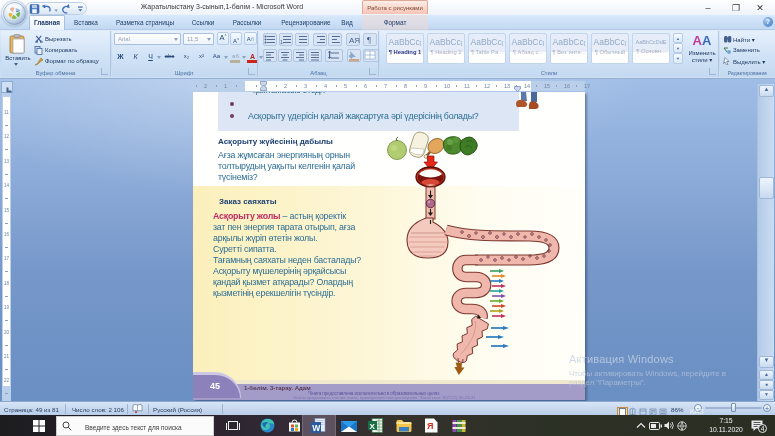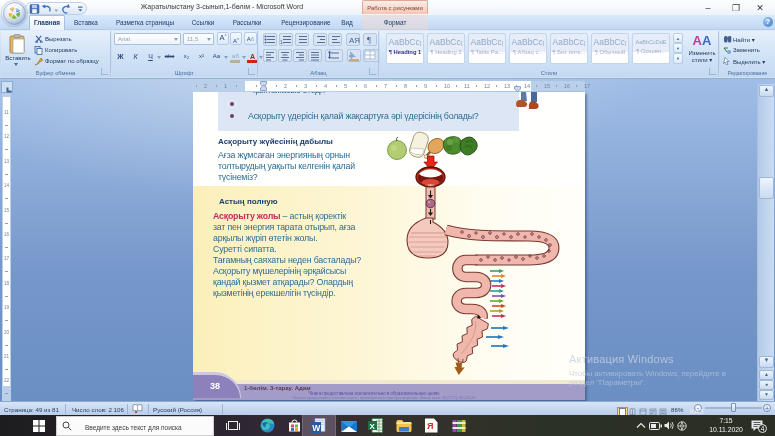--- a/index.html
+++ b/index.html
@@ -392,21 +392,21 @@
     <div class="abs ktext" style="left:60px;top:-7px;color:#27647e;">қамтамасыз етеді?</div>
     <div class="abs" style="left:37px;top:10px;width:4px;height:4px;border-radius:50%;background:#6e3c60;"></div>
     <div class="abs" style="left:37px;top:22px;width:4px;height:4px;border-radius:50%;background:#6e3c60;"></div>
     <div class="abs ktext" style="left:55px;top:19px;">Асқорыту үдерісін қалай жақсартуға әрі үдерісінің болады?</div>
 
     <div class="abs khead" style="left:25px;top:45px;">Асқорыту жүйесінің дабылы</div>
     <div class="abs ktext" style="left:25px;top:58px;line-height:11px;">Ағза жұмсаған энергияның орнын<br>толтырудың уақыты келгенін қалай<br>түсінеміз?</div>
 
     <div class="abs" style="left:0;top:94px;width:392px;height:194px;background:linear-gradient(90deg,#fbf0bb 0%,#fdf6d7 45%,#fffdf2 75%,#fffef9 100%);"></div>
 
-    <div class="abs khead" style="left:26px;top:105px;">Астың полную</div>
+    <div class="abs khead" style="left:26px;top:105px;">Заказ саяхаты</div>
     <div class="abs ktext" style="left:20px;top:119px;line-height:11px;"><span style="color:#c32a62;font-weight:bold;">Асқорыту жолы</span> – астың қоректік<br>зат пен энергия тарата отырып, ағза<br>арқылы жүріп өтетін жолы.<br>Суретті сипатта.<br>Тағамның саяхаты неден басталады?<br>Асқорыту мүшелерінің әрқайсысы<br>қандай қызмет атқарады? Олардың<br>қызметінің ерекшелігін түсіндір.</div>
 
     <svg class="abs" style="left:185px;top:38px;" width="210" height="250" viewBox="0 0 210 250">
 
       <circle cx="19" cy="20" r="9.5" fill="#b2cc72" stroke="#6a8a34" stroke-width="0.8"></circle>
       <path d="M19 11 q-2 -3 1 -4" fill="none" stroke="#5a6a20" stroke-width="1"></path>
       <circle cx="16" cy="18" r="3" fill="#c4da8a" opacity="0.7"></circle>
       <g transform="rotate(18 40 16)">
         <rect x="33" y="2" width="15" height="25" rx="6" fill="#f6f2e0" stroke="#9a8f66" stroke-width="0.8"></rect>
         <path d="M34 20 l13 -3 v6 q-6.5 3 -13 1z" fill="#fff" stroke="#b0a880" stroke-width="0.5"></path>
@@ -534,21 +534,21 @@
       <path d="M6 0 l5 0 1 9 -6 1z" fill="#5b7aa8"></path>
       <path d="M16 0 l6 0 0 10 -6 0z" fill="#4a699a"></path>
       <path d="M2 9 q5 -3 9 1 q3 3 -1 5 l-8 0 q-2 -3 0 -6z" fill="#b0542a"></path>
       <path d="M15 10 q5 -2 8 2 q2 4 -2 5 l-7 0 q-1 -4 1 -7z" fill="#a84a22"></path>
     </svg>
 
     <div class="abs" style="left:0;top:288px;width:392px;height:4px;background:#f0e9cf;"></div>
     <div class="abs" style="left:0;top:292px;width:392px;height:16px;background:#a39cc9;"></div>
     <div class="abs" style="left:100px;top:303px;font-size:4.3px;color:#7b75b2;">Чтобы продолжить чтение книги, приобретите полную версию. Заказ книг: 8(7172) 40-23-31</div>
     <div class="abs" style="left:0;top:280px;width:48px;height:26px;background:#8d81bb;border-radius:0 26px 0 0;border-top:3px solid #cfc8e4;border-right:1px solid #cfc8e4;"></div>
-    <div class="abs" style="left:17px;top:289px;font-size:9px;font-weight:bold;color:#fff;">38</div>
+    <div class="abs" style="left:17px;top:289px;font-size:9px;font-weight:bold;color:#fff;">45</div>
     <div class="abs" style="left:51px;top:293px;font-size:6px;font-weight:bold;color:#5b3a52;">1-бөлім. 3-тарау. Адам</div>
     <div class="abs" style="left:115px;top:299px;font-size:4.6px;color:#5b55a0;letter-spacing:-0.1px;">*Книга предоставлена исключительно в образовательных целях</div>
   </div>
 
   <div class="abs" id="scroll">
     <div class="abs scrbtn" style="top:1px;height:12px;">▲</div>
     <div class="abs scrbtn" style="top:93px;height:22px;"></div>
     <div class="abs scrbtn" style="top:272px;height:12px;">▼</div>
     <div class="abs scrbtn" style="top:286px;height:10px;font-size:5px;">▲<br></div>
     <div class="abs scrbtn" style="top:296px;height:10px;font-size:5px;">●</div>

